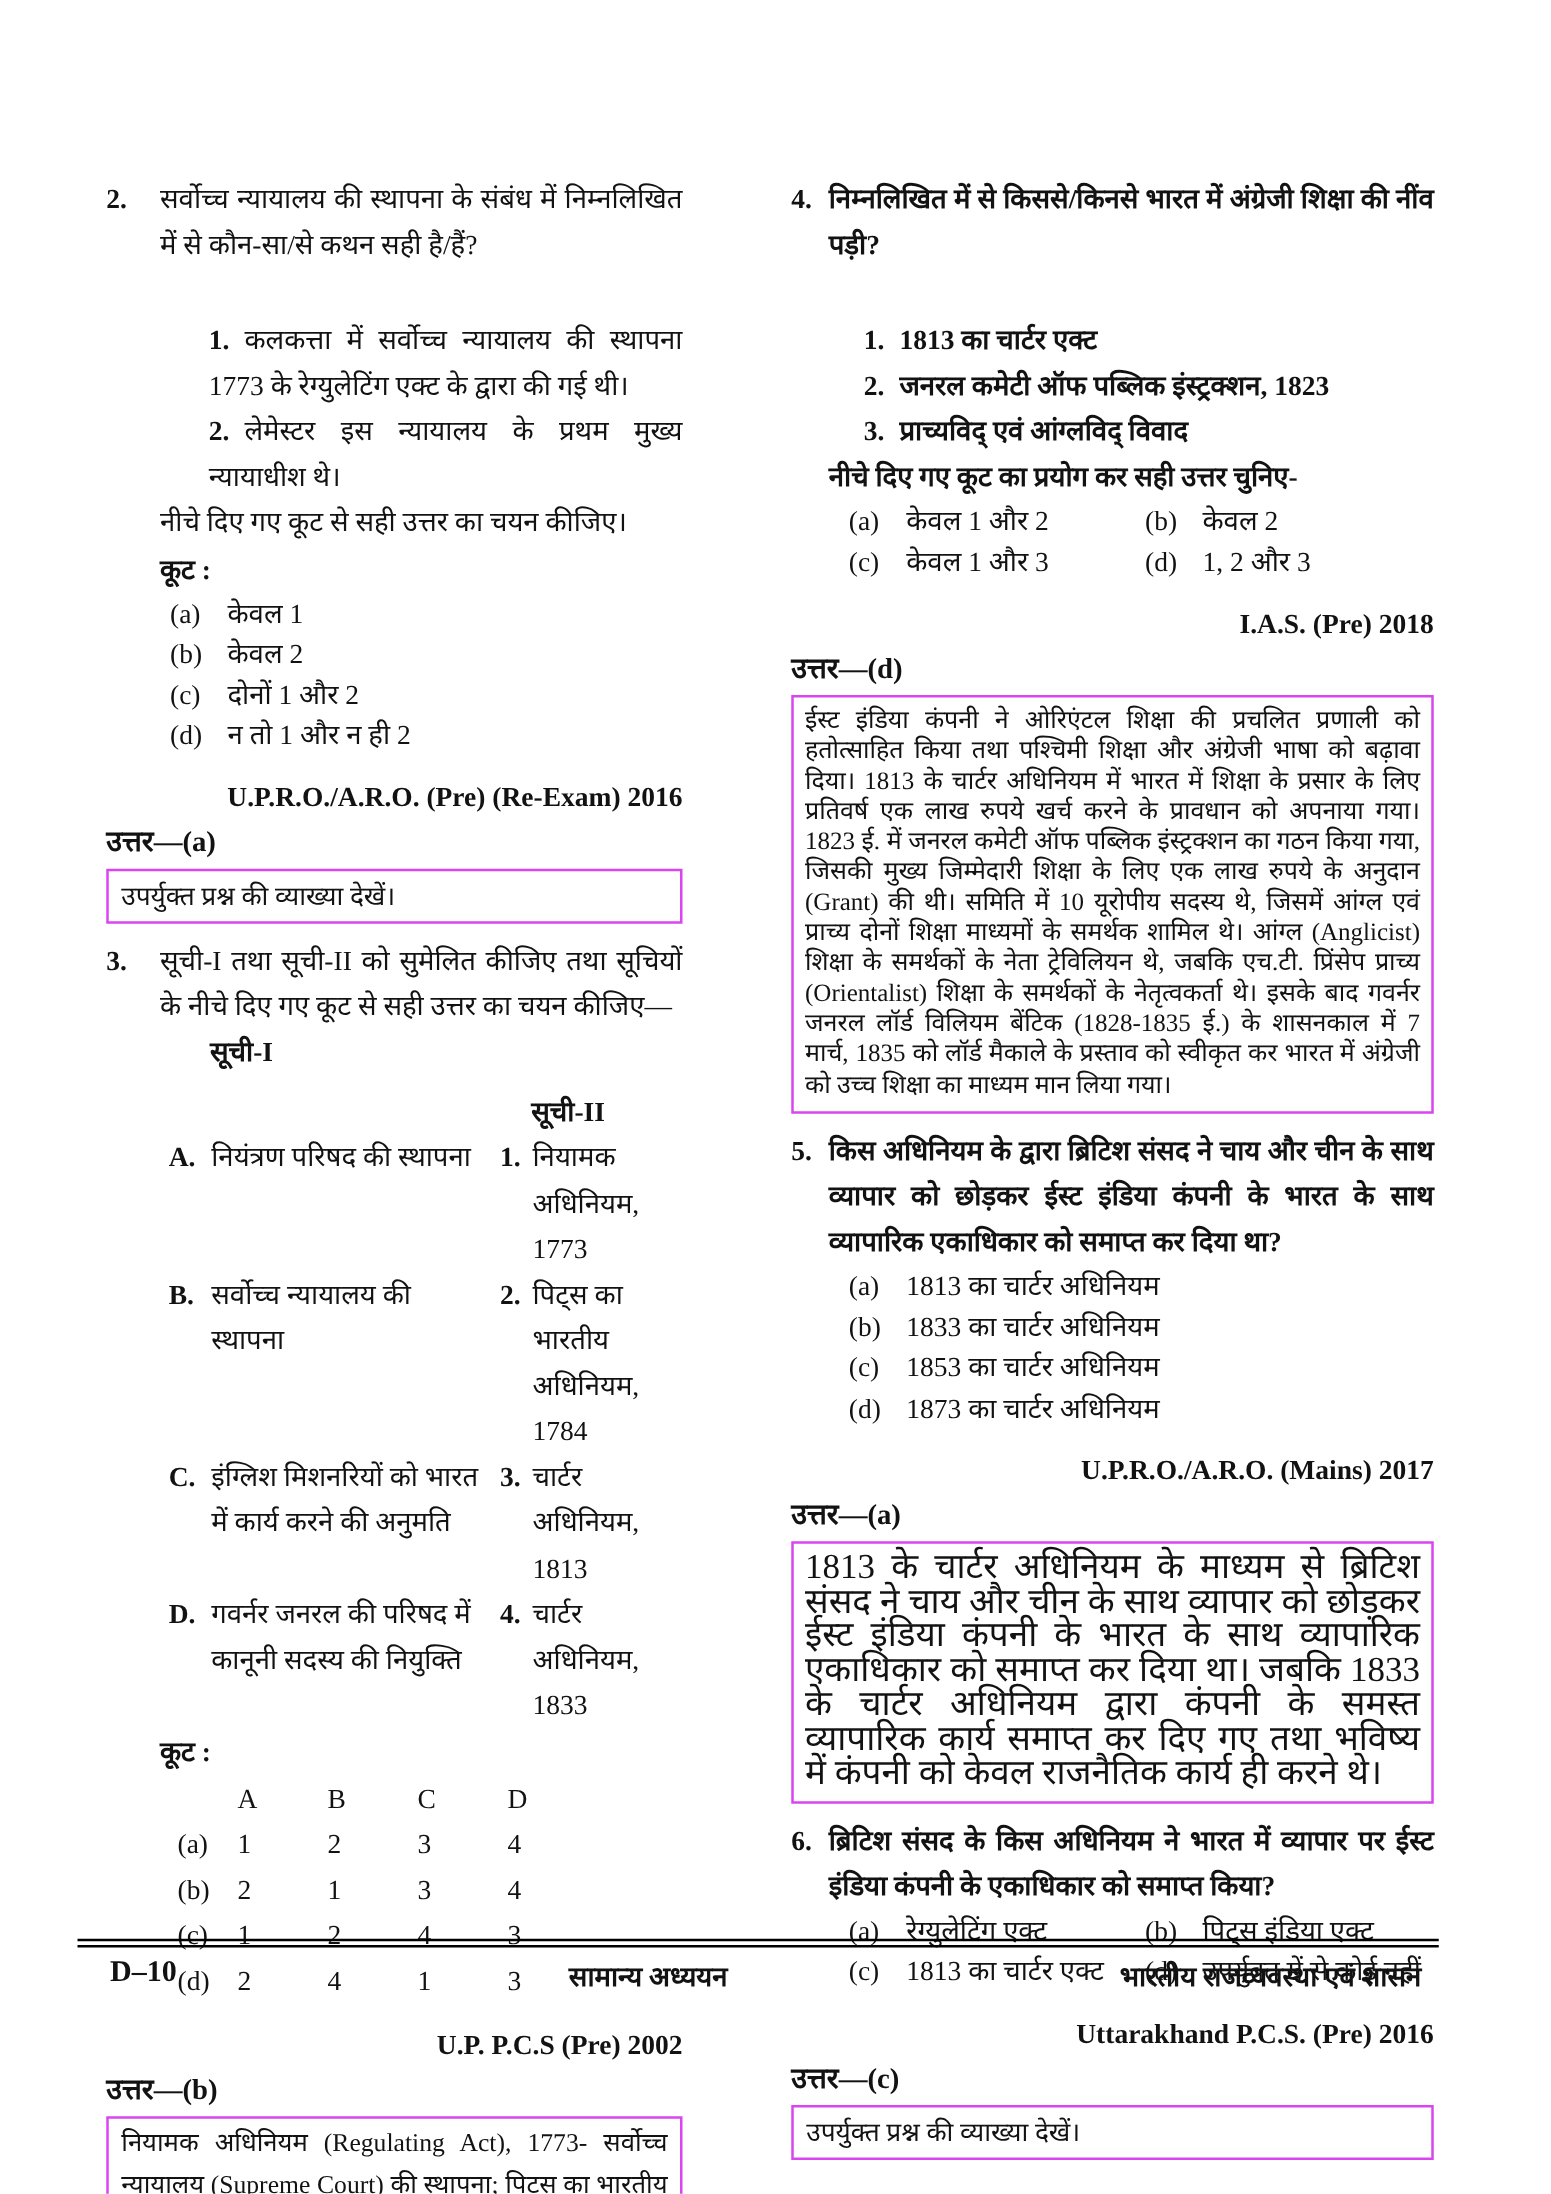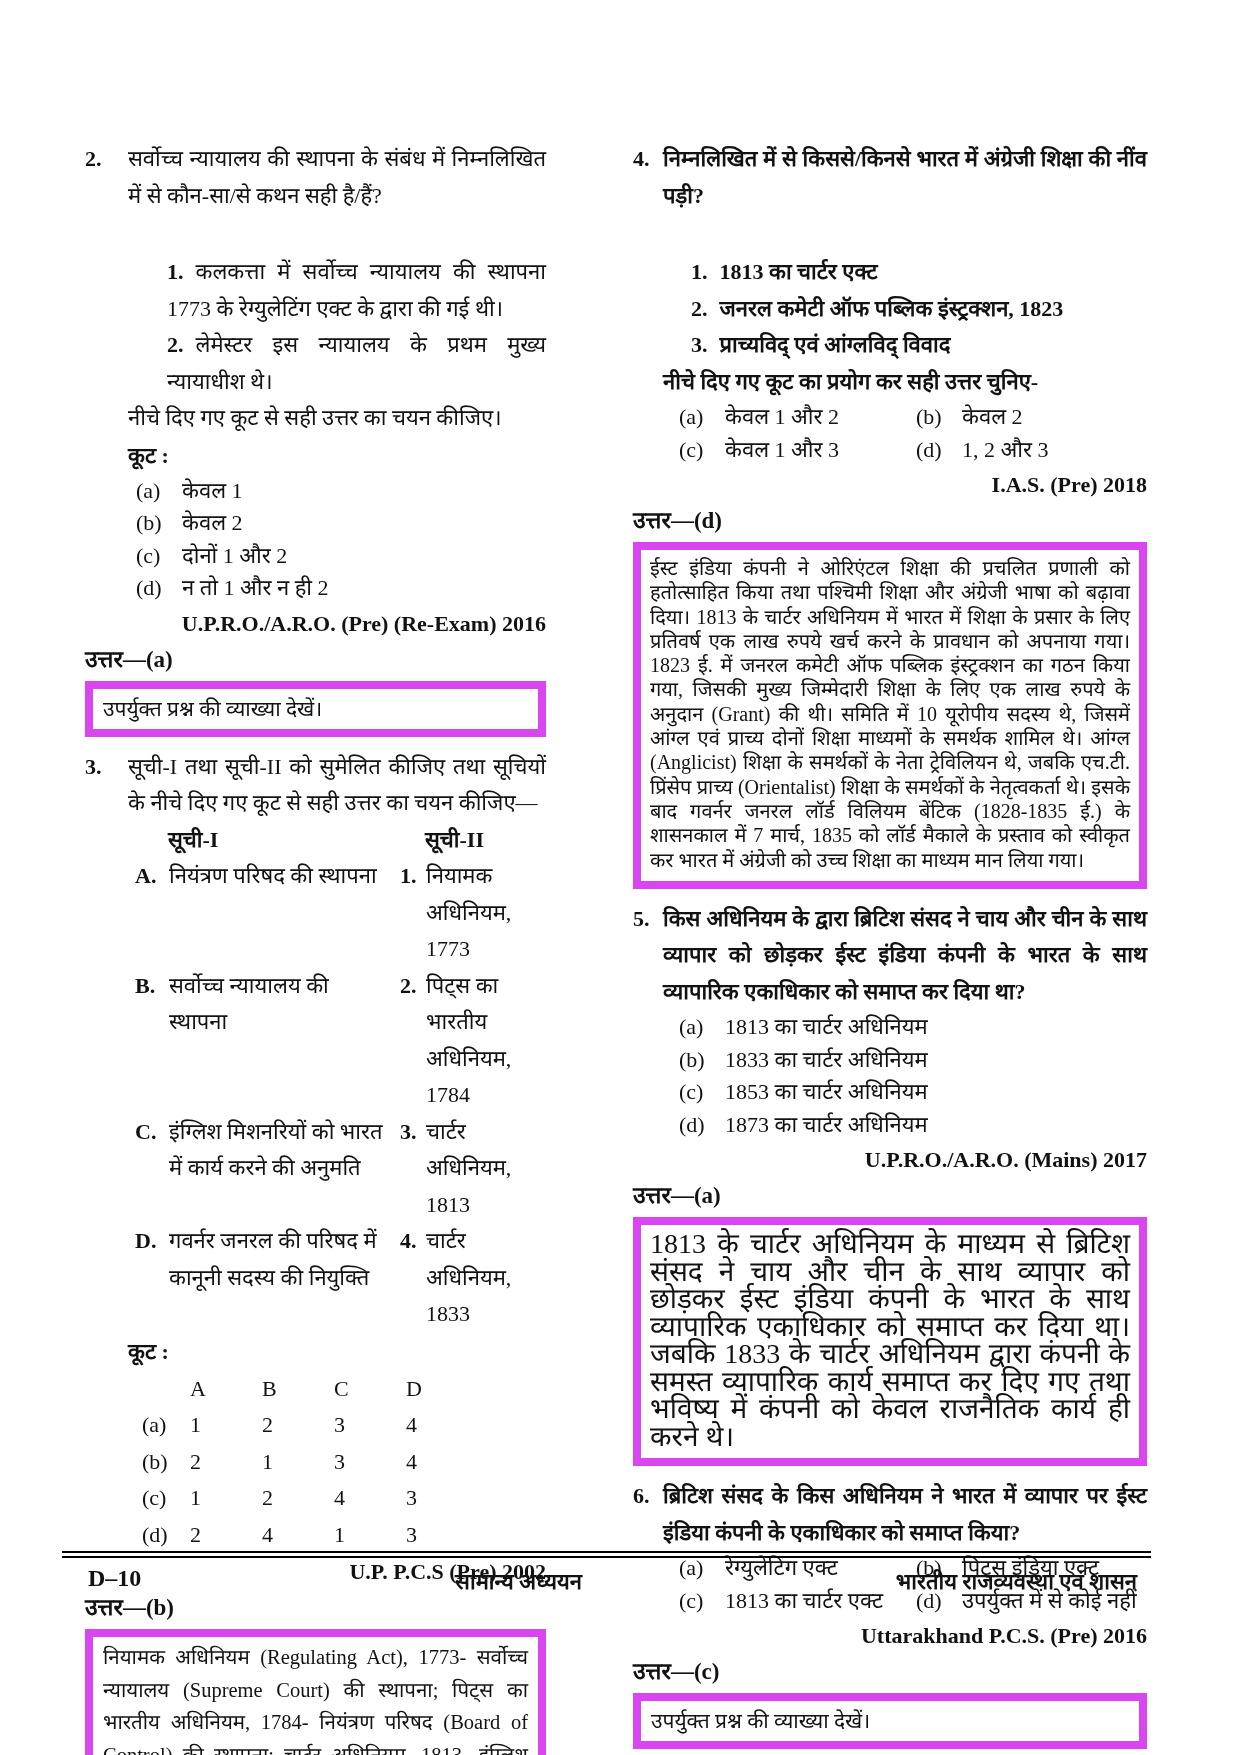--- a/index.html
+++ b/index.html
@@ -31,37 +31,37 @@
   .snum { font-weight:bold; padding-right:12px; }
 
   .koot { font-weight:bold; font-size:22px; line-height:37px; }
 
   .options { margin-left:8px; margin-top:1px; }
   .options.indent16 { margin-left:16px; }
   .option { display:flex; font-size:22px; line-height:32.5px; }
   .ol { width:46px; flex-shrink:0; }
   .options2 { display:grid; grid-template-columns:237px 1fr; margin-left:16px; margin-top:1px; }
 
-  .source { font-weight:bold; font-size:22px; line-height:33px; text-align:right; margin-top:2px; }
+  .source { font-weight:bold; font-size:22px; line-height:33px; text-align:right; margin-top:16px; }
   .answer { font-weight:bold; font-size:23px; line-height:33px; margin-top:3px; }
 
   .expl-box {
-    border:8px solid #d946ef;
+    border:2px solid #d946ef;
     margin-top:5px;
     padding:4px 10px 8px 10px;
     font-size:20.5px; line-height:32.5px;
     text-align:justify;
   }
   .expl-box.tight  { font-size:20px;  line-height:24.3px; padding:6px 9px 9px; }
   .expl-box.med    { font-size:28px;  line-height:27.5px; padding:5px 9px 8px; }
   .expl-box.single { font-size:21px;  line-height:28px;   padding:6px 10px; }
 
   .match-head { display:flex; font-weight:bold; font-size:22px; line-height:36.5px; }
   .mh1 { width:272px; padding-left:40px; box-sizing:border-box; flex-shrink:0; }
-  .mh2 { padding-left:25px; }
+  .mh2 { padding-left:25px;margin-top:48px; }
 
   .pair { display:flex; font-size:22px; line-height:36.5px; }
   .pcell-l { width:272px; flex-shrink:0; display:flex; box-sizing:border-box; padding-right:12px; }
   .pcell-r { flex:1; min-width:0; display:flex; }
   .pnum { font-weight:bold; flex-shrink:0; }
   .pcell-l .pnum { width:34px; margin-left:7px; }
   .pcell-r .pnum { width:26px; }
   .ptxt { flex:1; min-width:0; }
 
   .matrix { margin-top:1px; }

